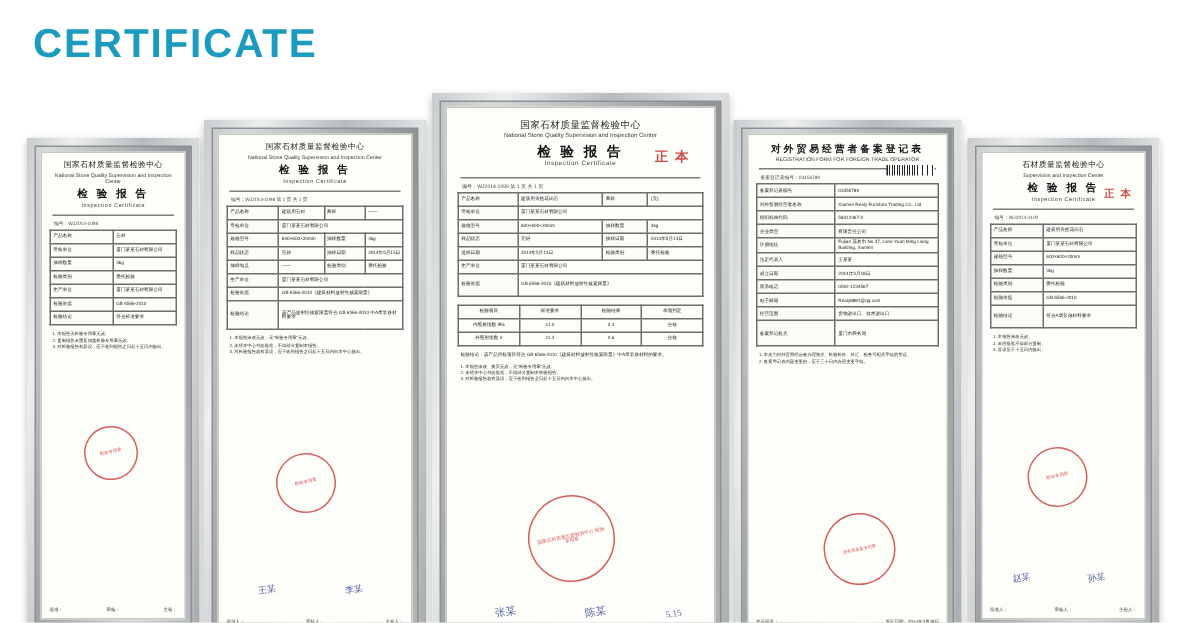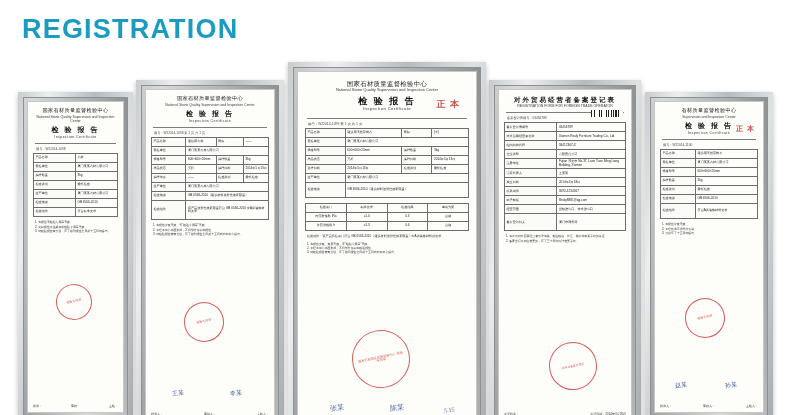--- a/index.html
+++ b/index.html
@@ -172,21 +172,21 @@
   }
   .barcode {
     position: absolute;
     height: 7px;
     background: repeating-linear-gradient(90deg,#222 0 0.7px,#fff 0.7px 1.6px,#222 1.6px 2.1px,#fff 2.1px 3.4px);
   }
 </style>
 </head>
 <body>
 
-<div class="page-title">REGISTRATION</div>
+<div class="page-title">CERTIFICATE</div>
 
 <div class="gallery">
 
   <div class="cert" style="left:18px; top:40px; width:115px; height:330px;">
     <div class="inner-bevel">
       <div class="paper">
         <div class="doc-head">
           <div class="cn1">国家石材质量监督检验中心</div>
           <div class="en1">National Stone Quality Supervision and Inspection Center</div>
           <div class="cn2">检 验 报 告</div>

